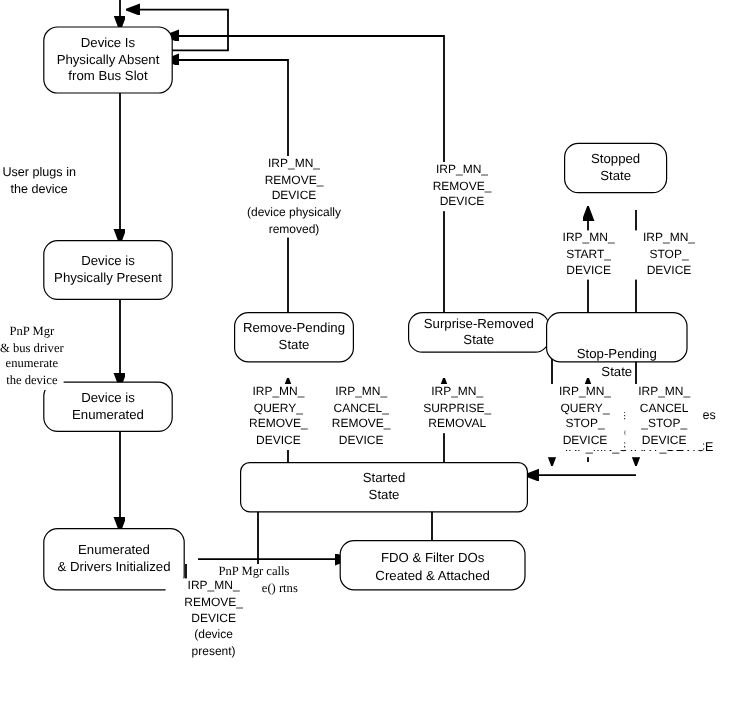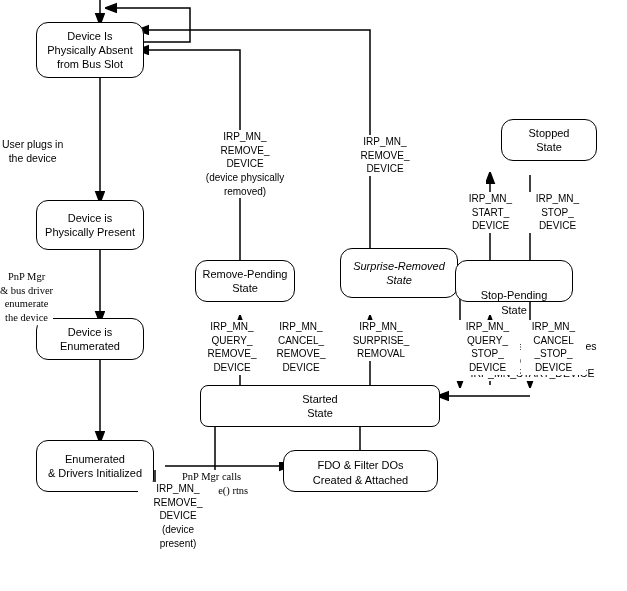--- a/index.html
+++ b/index.html
@@ -130,31 +130,31 @@
 <div class="node" style="left:200px; top:385px; width:240px; height:42px; border-radius:8px;align-items:center;">
   <span style="white-space:pre-line;">Started
 State</span>
 </div>
 
 <div class="node" style="left:195px; top:260px; width:100px; height:42px;">
   <span style="white-space:pre-line;">Remove-Pending
 State</span>
 </div>
 
-<div class="node" style="left:340px; top:248px; width:118px; height:50px;font-style:italic;">
+<div class="node" style="left:340px; top:260px; width:118px; height:34px;">
   <span style="white-space:pre-line;">Surprise-Removed
 State</span>
 </div>
 
 <div class="node" style="left:455px; top:260px; width:118px; height:42px;">
   <span style="white-space:pre-line;margin-top:43px;">Stop-Pending
 State</span>
 </div>
 
-<div class="node" style="left:501px; top:119px; width:96px; height:42px;">
+<div class="node" style="left:470px; top:119px; width:86px; height:42px;">
   <span style="white-space:pre-line;">Stopped
 State</span>
 </div>
 
 <div class="label" style="left:2px; top:138px;">
   <span style="white-space:pre-line;">User plugs in
 the device</span>
 </div>
 
 <div class="label" style="left:0px; top:270px;">

